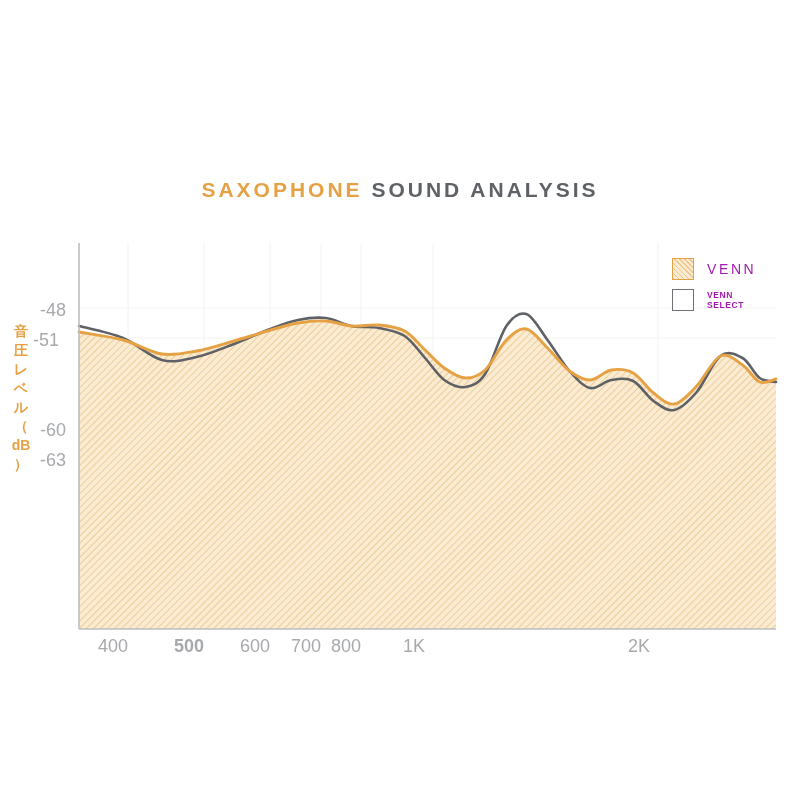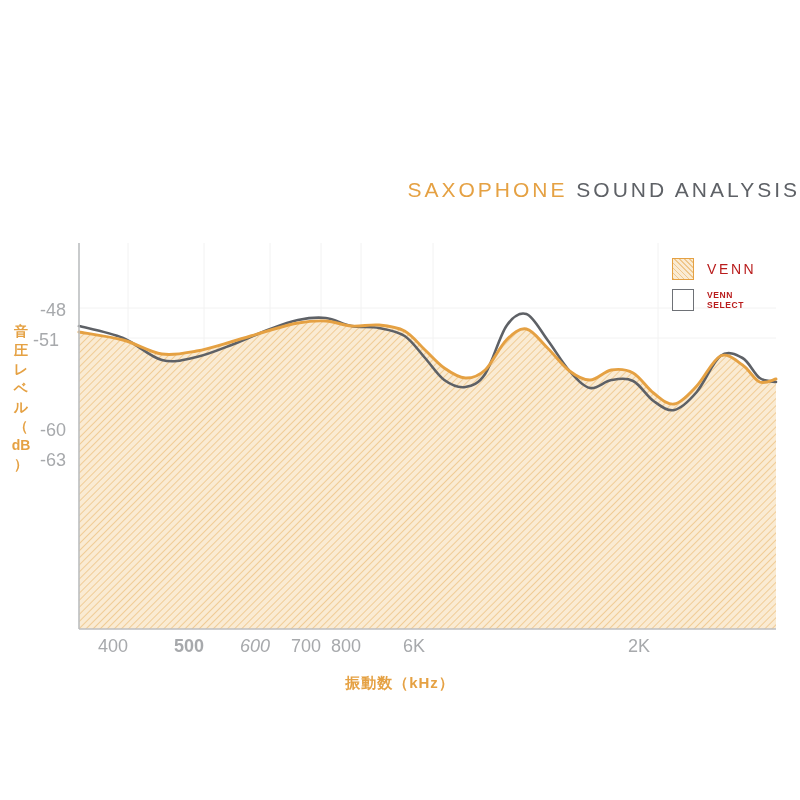--- a/index.html
+++ b/index.html
@@ -21,23 +21,23 @@
     width: 800px;
     height: 800px;
   }
 
   
   .chart-title {
     position: absolute;
     left: 0;
     top: 178px;
     width: 800px;
-    text-align: right;
+    text-align: center;
     font-size: 21px;
-    font-weight: normal;
+    font-weight: bold;
     letter-spacing: 3.0px;
     white-space: nowrap;
     font-family: "Liberation Sans", sans-serif;
   }
   .title-accent { color: #E5A143; }
   .title-main   { color: #5E6166; }
 
   
   #plot-svg {
     position: absolute;
@@ -109,21 +109,21 @@
         45deg,
         #EFC78B 0px, #EFC78B 1.2px,
         #FAEBD3 1.2px, #FAEBD3 3.6px);
   }
   .swatch-jazz {
     border: 1.4px solid #6E7176;
     background: #ffffff;
   }
   .legend-label {
     margin-left: 13px;
-    color: #b91c1c;
+    color: #a21caf;
     font-family: "Liberation Sans", sans-serif;
   }
   .legend-label-venn {
     font-size: 14px;
     letter-spacing: 2.6px;
   }
   .legend-label-jazz {
     font-size: 8.5px;
     font-weight: bold;
     letter-spacing: 0.6px;
@@ -175,38 +175,37 @@
     <line x1="79" y1="629" x2="776" y2="629" stroke="#BCBEC0" stroke-width="1.6"></line>
   </svg>
 
   <div class="tick ytick" style="left:22px; top:300px; width:44px;">-48</div>
   <div class="tick ytick" style="left:15px; top:330px; width:44px;">-51</div>
   <div class="tick ytick" style="left:22px; top:420px; width:44px;">-60</div>
   <div class="tick ytick" style="left:22px; top:450px; width:44px;text-align:right;">-63</div>
 
   <div class="tick xtick" style="left:98px;  top:636px; width:60px;">400</div>
   <div class="tick xtick" style="left:174px; top:636px; width:60px;font-weight:bold;">500</div>
-  <div class="tick xtick" style="left:240px; top:636px; width:60px;font-style:italic;">600</div>
+  <div class="tick xtick" style="left:240px; top:636px; width:60px;">600</div>
   <div class="tick xtick" style="left:291px; top:636px; width:60px;">700</div>
   <div class="tick xtick" style="left:331px; top:636px; width:60px;">800</div>
-  <div class="tick xtick" style="left:403px; top:636px; width:60px;">6K</div>
+  <div class="tick xtick" style="left:403px; top:636px; width:60px;">1K</div>
   <div class="tick xtick" style="left:628px; top:636px; width:60px;">2K</div>
 
   <div class="axis-title-y">
     <span>音</span>
     <span>圧</span>
     <span>レ</span>
     <span>ベ</span>
     <span>ル</span>
     <span>（</span>
     <span>dB</span>
     <span>）</span>
   </div>
 
-  <div class="axis-title-x">振動数（kHz）</div>
 
   <div id="legend">
     <div class="legend-row">
       <div class="swatch swatch-venn"></div>
       <div class="legend-label legend-label-venn">VENN</div>
     </div>
     <div class="legend-row">
       <div class="swatch swatch-jazz"></div>
       <div class="legend-label legend-label-jazz">
         <span>VENN</span>

